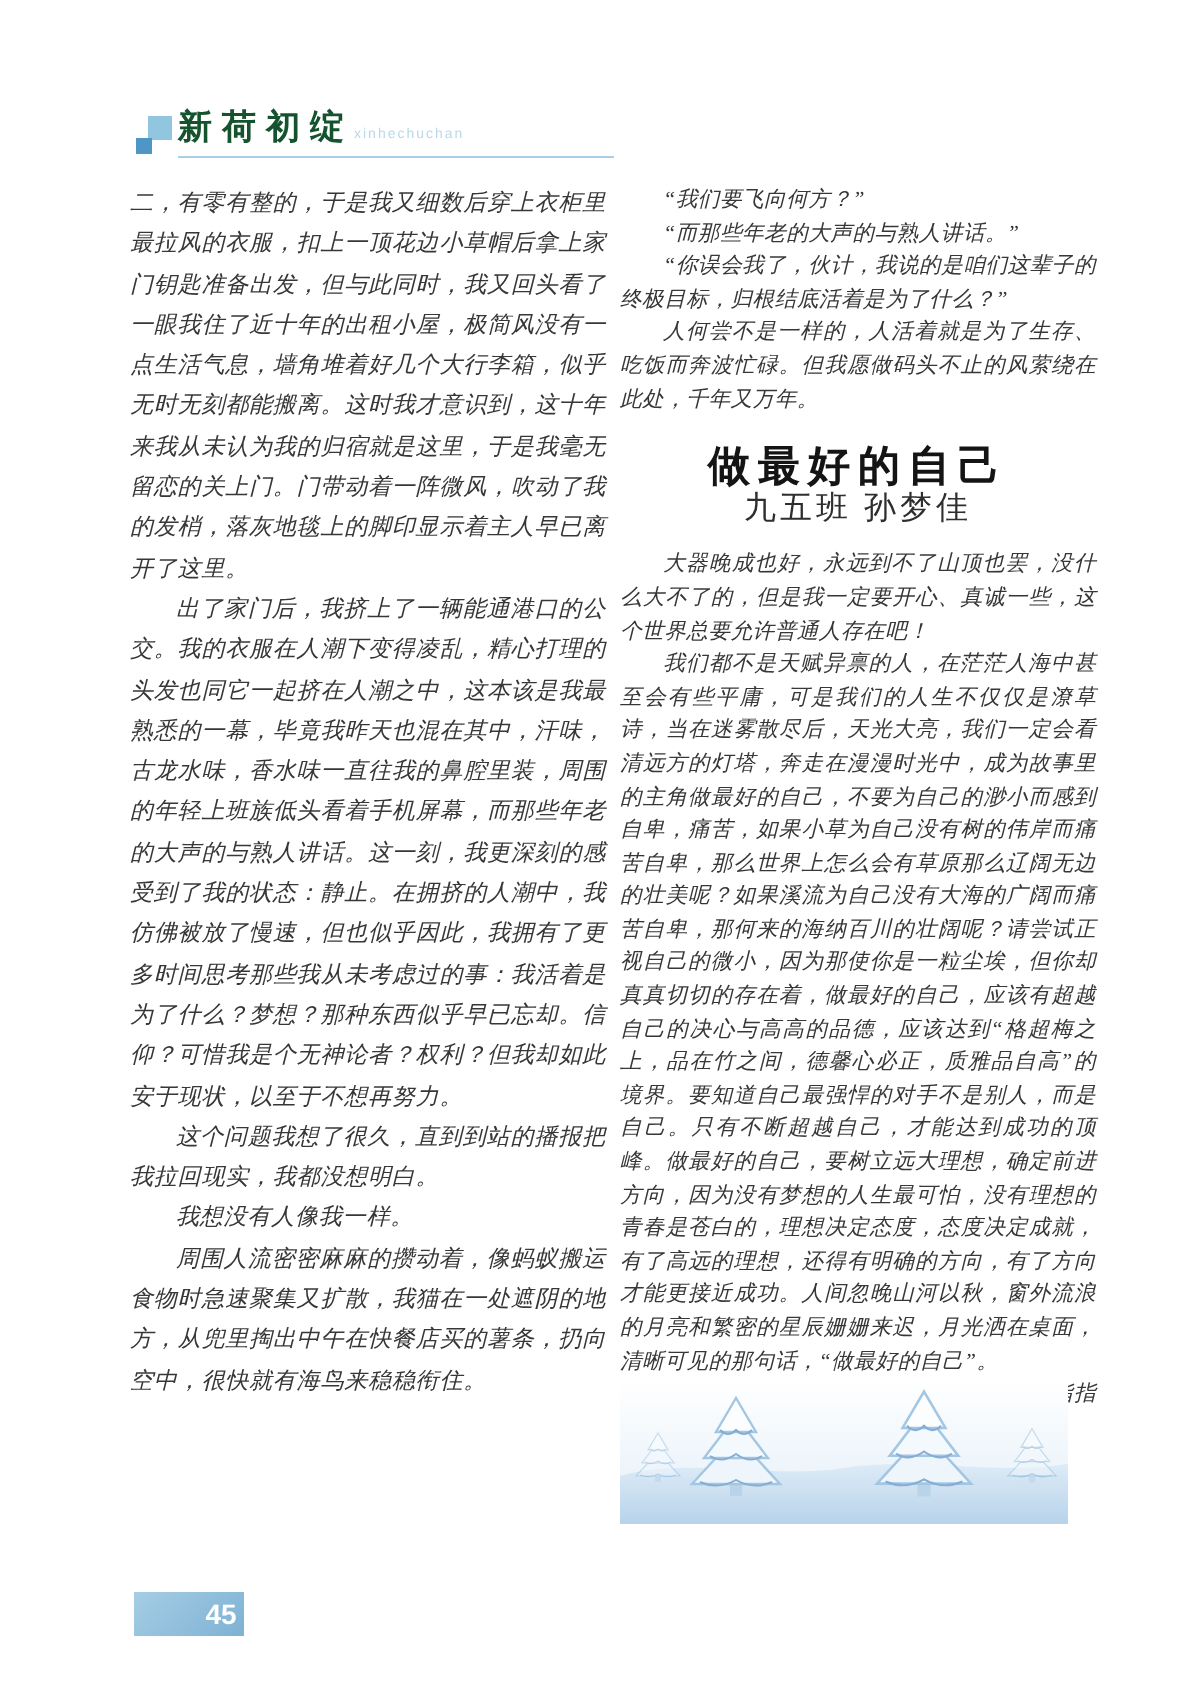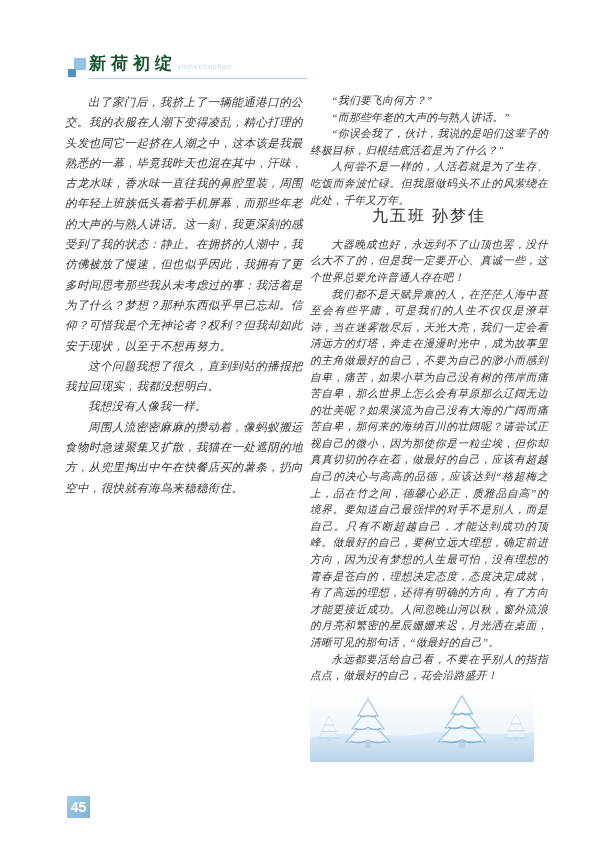--- a/index.html
+++ b/index.html
@@ -34,48 +34,50 @@
     text-align:center;text-indent:0;font-style:normal;
     font-size:16px;color:#2e2e2e;letter-spacing:2px;margin-bottom:11px;
   }
   
   .winter-art{position:absolute;left:310px;top:690px;width:224px;height:72px;display:block;}
   
   .page-num{
     position:absolute;left:67px;top:796px;width:23px;height:22px;
     background:linear-gradient(135deg,#a6cde4,#7db2d4);
     color:#ffffff;font-family:"Liberation Sans", sans-serif;
-    font-size:14px;font-weight:bold;display:flex;align-items:center;justify-content:center;
+    font-size:14px;font-weight:bold;display:flex;align-items:center;justify-content:center;padding-left:32px;
   }
 </style>
 </head>
 <body>
 
 <div class="page">
 
   <header class="mag-header">
     <span class="logo-mark">
       <span class="sq sq-big"></span><span class="sq sq-small"></span>
     </span><span class="logo-text-wrap"><span class="logo-title">新荷初绽</span><span class="logo-sub">xinhechuchan</span></span>
   </header>
 
   <section class="col col-left">
+    <p class="cont">二，有零有整的，于是我又细数后穿上衣柜里最拉风的衣服，扣上一顶花边小草帽后拿上家门钥匙准备出发，但与此同时，我又回头看了一眼我住了近十年的出租小屋，极简风没有一点生活气息，墙角堆着好几个大行李箱，似乎无时无刻都能搬离。这时我才意识到，这十年来我从未认为我的归宿就是这里，于是我毫无留恋的关上门。门带动着一阵微风，吹动了我的发梢，落灰地毯上的脚印显示着主人早已离开了这里。</p>
     <p>出了家门后，我挤上了一辆能通港口的公交。我的衣服在人潮下变得凌乱，精心打理的头发也同它一起挤在人潮之中，这本该是我最熟悉的一幕，毕竟我昨天也混在其中，汗味，古龙水味，香水味一直往我的鼻腔里装，周围的年轻上班族低头看着手机屏幕，而那些年老的大声的与熟人讲话。这一刻，我更深刻的感受到了我的状态：静止。在拥挤的人潮中，我仿佛被放了慢速，但也似乎因此，我拥有了更多时间思考那些我从未考虑过的事：我活着是为了什么？梦想？那种东西似乎早已忘却。信仰？可惜我是个无神论者？权利？但我却如此安于现状，以至于不想再努力。</p>
     <p>这个问题我想了很久，直到到站的播报把我拉回现实，我都没想明白。</p>
     <p>我想没有人像我一样。</p>
     <p>周围人流密密麻麻的攒动着，像蚂蚁搬运食物时急速聚集又扩散，我猫在一处遮阴的地方，从兜里掏出中午在快餐店买的薯条，扔向空中，很快就有海鸟来稳稳衔住。</p>
 
   </section>
 
   <section class="col col-right">
     <p>“我们要飞向何方？”</p>
     <p>“而那些年老的大声的与熟人讲话。”</p>
     <p>“你误会我了，伙计，我说的是咱们这辈子的终极目标，归根结底活着是为了什么？”</p>
     <p>人何尝不是一样的，人活着就是为了生存、吃饭而奔波忙碌。但我愿做码头不止的风萦绕在此处，千年又万年。</p>
 
+    <h2 class="article-title">做最好的自己</h2>
     <div class="article-byline">九五班  孙梦佳</div>
 
     <p>大器晚成也好，永远到不了山顶也罢，没什么大不了的，但是我一定要开心、真诚一些，这个世界总要允许普通人存在吧！</p>
     <p>我们都不是天赋异禀的人，在茫茫人海中甚至会有些平庸，可是我们的人生不仅仅是潦草诗，当在迷雾散尽后，天光大亮，我们一定会看清远方的灯塔，奔走在漫漫时光中，成为故事里的主角做最好的自己，不要为自己的渺小而感到自卑，痛苦，如果小草为自己没有树的伟岸而痛苦自卑，那么世界上怎么会有草原那么辽阔无边的壮美呢？如果溪流为自己没有大海的广阔而痛苦自卑，那何来的海纳百川的壮阔呢？请尝试正视自己的微小，因为那使你是一粒尘埃，但你却真真切切的存在着，做最好的自己，应该有超越自己的决心与高高的品德，应该达到“格超梅之上，品在竹之间，德馨心必正，质雅品自高”的境界。要知道自己最强悍的对手不是别人，而是自己。只有不断超越自己，才能达到成功的顶峰。做最好的自己，要树立远大理想，确定前进方向，因为没有梦想的人生最可怕，没有理想的青春是苍白的，理想决定态度，态度决定成就，有了高远的理想，还得有明确的方向，有了方向才能更接近成功。人间忽晚山河以秋，窗外流浪的月亮和繁密的星辰姗姗来迟，月光洒在桌面，清晰可见的那句话，“做最好的自己”。</p>
     <p>永远都要活给自己看，不要在乎别人的指指点点，做最好的自己，花会沿路盛开！</p>
   </section>
 
   <svg class="winter-art" viewBox="0 0 224 72" xmlns="http://www.w3.org/2000/svg" aria-hidden="true">
     <defs>
       <linearGradient id="gSky" x1="0" y1="0" x2="0" y2="1">

